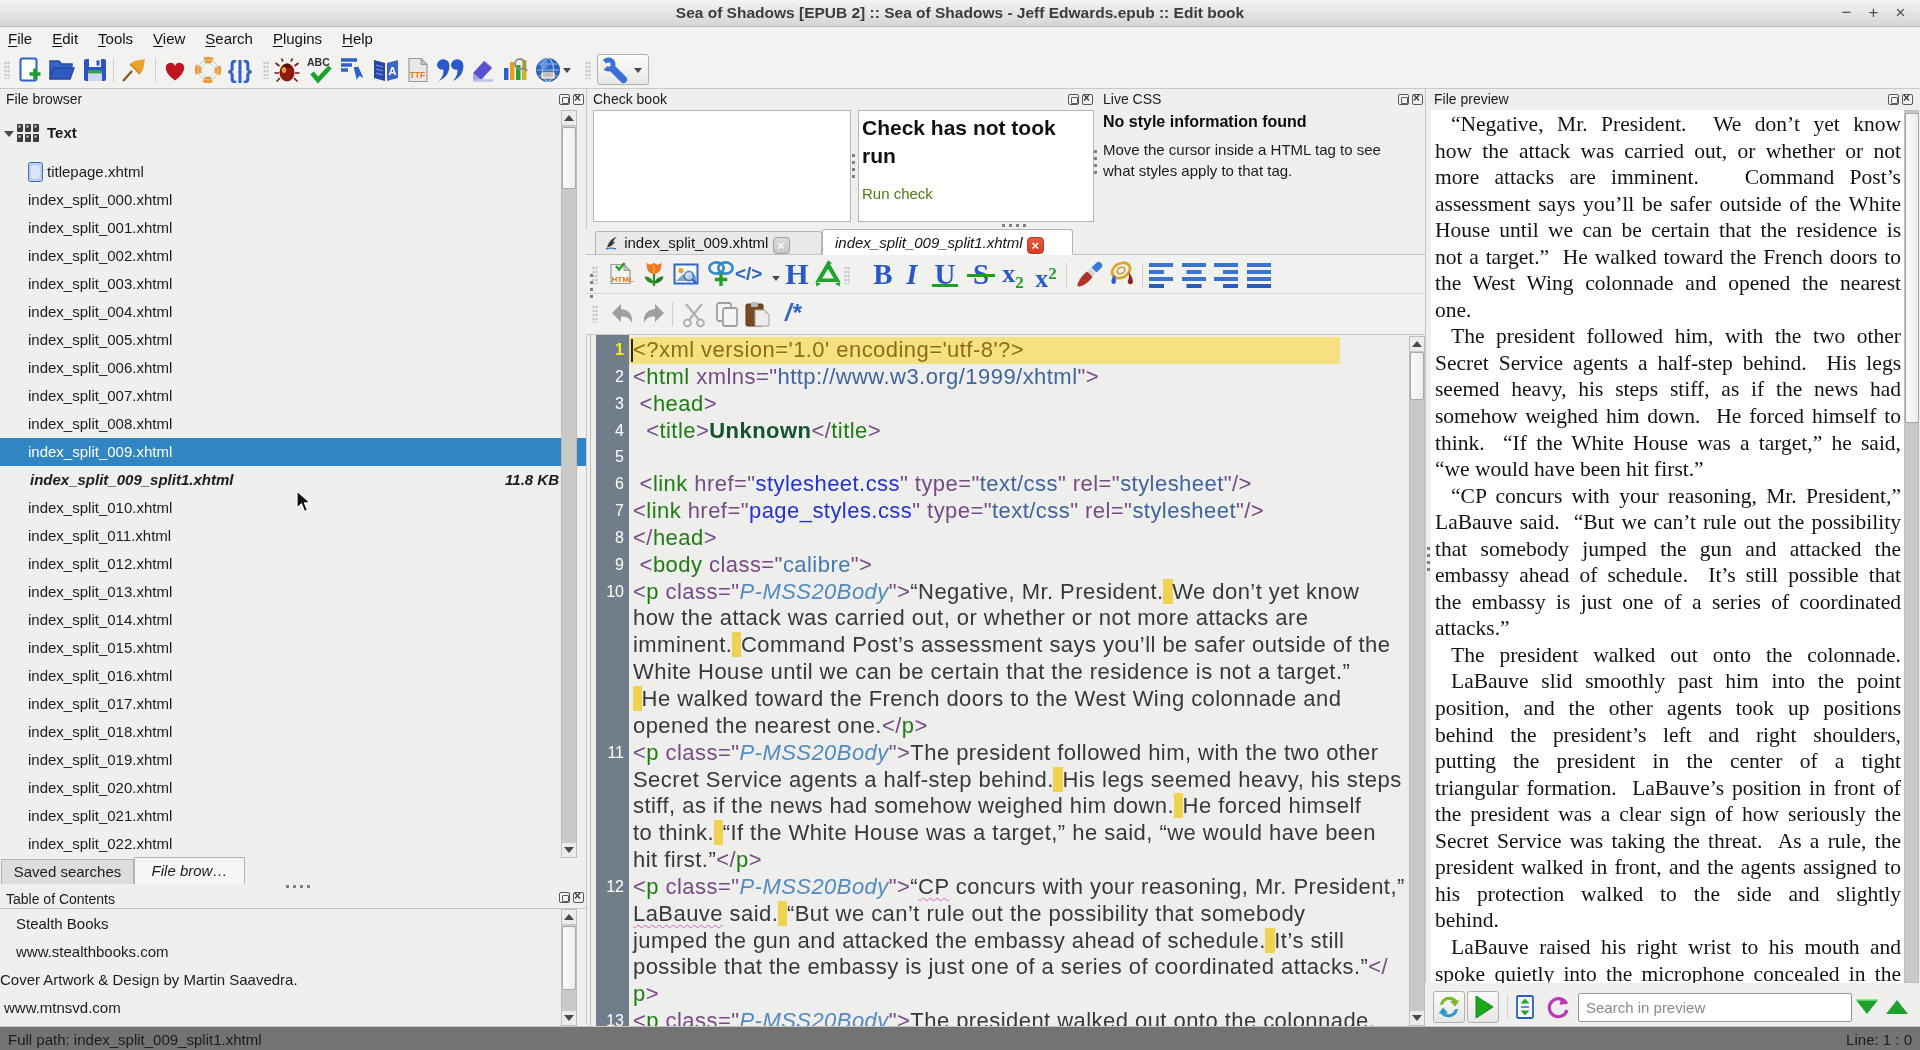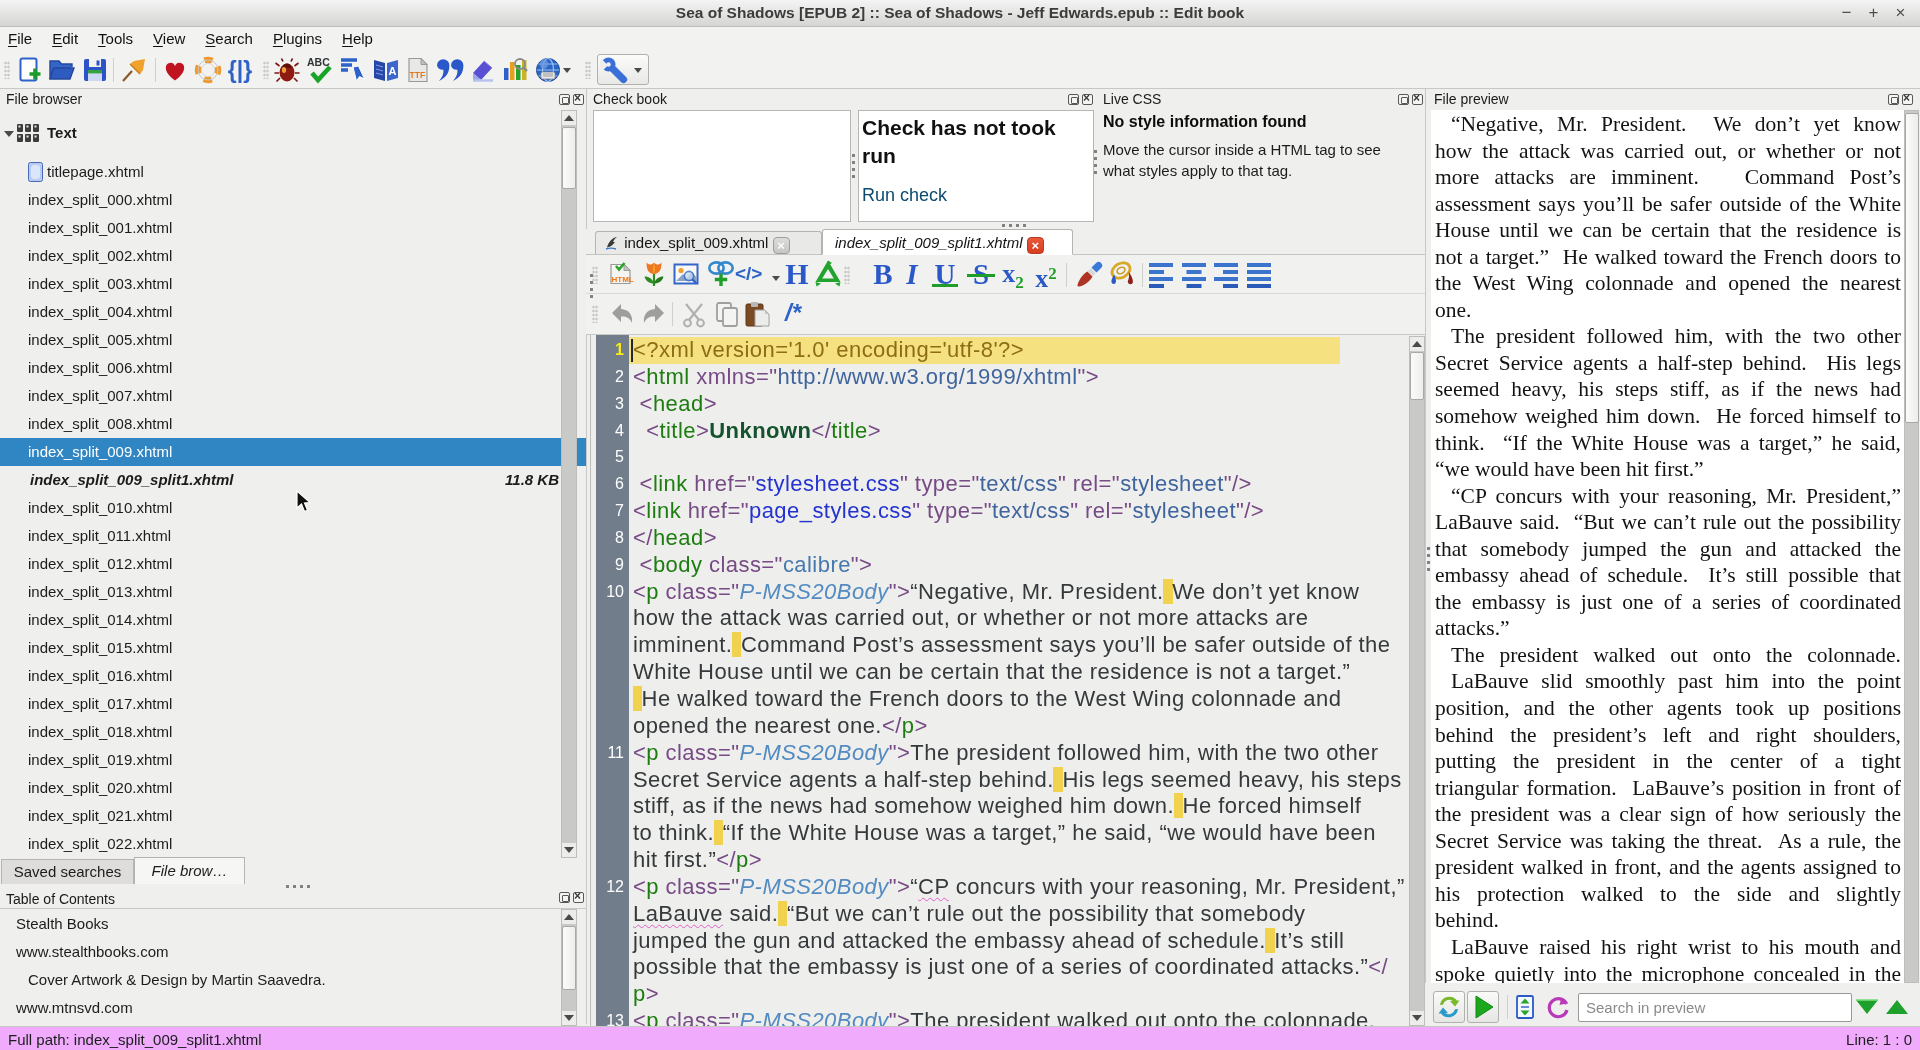--- a/index.html
+++ b/index.html
@@ -42,21 +42,21 @@
 .sb{position:absolute;width:16px;background:#c9c9c7;border:1px solid #bdbdbb}
 .sbthumb{position:absolute;left:0px;width:14px;background:linear-gradient(90deg,#fbfbfb,#ededec);border:1px solid #a8a8a6;border-radius:2px}
 .sbarr{position:absolute;left:2px;width:0;height:0;border-left:5px solid transparent;border-right:5px solid transparent}
 .sbarr.up{border-bottom:6px solid #4a4a48}
 .sbarr.dn{border-top:6px solid #4a4a48}
 .sbbtn{position:absolute;left:0;width:14px;height:14px;background:#ececeb}
 
 #mid{left:586px;top:88px;width:839px;height:936px;background:#efefee;border-top:1px solid #c8c8c6;border-left:1px solid #c8c8c6}
 .wbox{position:absolute;background:#fff;border:1px solid #b6b6b4}
 #checkmsg{font-weight:bold;font-size:21px;line-height:28px;color:#111}
-#runcheck{color:#0c4a6e;font-size:18px}
+#runcheck{color:#4d7c0f;font-size:15px}
 #livecss-h{font-weight:bold;font-size:16px;color:#0c0c0c}
 #livecss-p{font-size:15px;line-height:21px;color:#1c1c1c}
 
 #tabbar{left:586px;top:229px;width:839px;height:26px;background:#efefee;border-bottom:1px solid #c4c4c2}
 .etab{position:absolute;top:0;height:26px;font-size:15px;line-height:25px;background:#e9e9e8;border:1px solid #b4b4b2;border-bottom:1px solid #c4c4c2;border-radius:3px 3px 0 0;color:#141414}
 .etab.active{background:#fff;border-bottom:1px solid #fff;font-style:italic}
 .closex{display:inline-block;width:17px;height:17px;border:1px solid #9e9e9c;border-radius:4px;background:linear-gradient(#dcdcda,#c6c6c4);color:#fdfdfd;font-size:13px;font-weight:bold;line-height:15px;text-align:center;vertical-align:-2px;font-style:normal}
 .closex.red{background:#e4502e;border-color:#b84020;color:#fff;font-weight:bold}
 
 #fmtbar{left:586px;top:255px;width:839px;height:39px;background:#f1f1f0;border-bottom:1px solid #d8d8d6}
@@ -77,21 +77,21 @@
 #edsb{left:1409px;top:336px;width:16px;height:690px}
 
 #pv{left:1425px;top:88px;width:495px;height:936px;background:#efefee;border-top:1px solid #c8c8c6;border-left:1px solid #c8c8c6}
 #pvtext{left:1431px;top:110px;width:473px;height:873px;background:#fff;font-family:"Liberation Serif",serif;font-size:21.5px;line-height:26.55px;color:#131313;overflow:hidden;padding:1px 3px 0 4px}
 .jl{text-align:justify;text-align-last:justify;white-space:nowrap}
 .jl.jle{text-align-last:left}
 #pvsb{left:1904px;top:110px;width:15px;height:873px}
 #pvbar{left:1425px;top:983px;width:495px;height:41px;background:#efefee}
 #pvsearch{position:absolute;left:1578px;top:993px;width:274px;height:29px;background:#fff;border:1px solid #989896;border-radius:2px;font-size:15px;color:#8a8a8a;line-height:27px;padding-left:7px}
 
-#status{left:0;top:1026px;width:1920px;height:24px;background:#f0abfc;border-top:1px solid #c6c6c4;font-size:15px;line-height:25px}
+#status{left:0;top:1026px;width:1920px;height:24px;background:#737373;border-top:1px solid #c6c6c4;font-size:15px;line-height:25px}
 
 .hdots{position:absolute;z-index:6;width:27px;height:3px;background-image:radial-gradient(circle,#808080 1.4px,transparent 1.8px);background-size:7px 3px}
 .vdots{position:absolute;z-index:6;width:3px;height:27px;background-image:radial-gradient(circle,#808080 1.4px,transparent 1.8px);background-size:3px 7px}
 </style>
 </head>
 <body>
 
 <div id="titlebar" class="abs">
     <div class="t">Sea of Shadows [EPUB 2] :: Sea of Shadows - Jeff Edwards.epub :: Edit book</div>
   </div>
@@ -277,22 +277,22 @@
 <div class="dtab abs active" style="left:134px;width:111px;top:857px;height:27px;line-height:26px;background:#f6f6f5">File brow…</div>
 <div class="hdots abs" style="left:284px;top:885px"></div>
 
 <div id="toc" class="abs"></div>
 <div class="abs phdr" style="left:6px;top:889px">Table of Contents</div>
 <div class="abs pbtn r" style="left:559px;top:892px"></div>
 <div class="abs pbtn x" style="left:573px;top:892px"></div>
 <div id="toclist" class="abs">
 <div class="row" style="top:1px;width:586px"><span style="padding-left:16px">Stealth Books</span></div>
 <div class="row" style="top:29px;width:586px"><span style="padding-left:16px">www.stealthbooks.com</span></div>
-<div class="row" style="top:57px;width:586px"><span style="padding-left:28px">Cover Artwork &amp; Design by Martin Saavedra.</span></div>
-<div class="row" style="top:85px;width:586px"><span style="padding-left:16px">www.mtnsvd.com</span></div>
+<div class="row" style="top:57px;width:586px"><span style="padding-left:0">Cover Artwork &amp; Design by Martin Saavedra.</span></div>
+<div class="row" style="top:85px;width:586px"><span style="padding-left:4px">www.mtnsvd.com</span></div>
 </div>
 <div class="abs sb" style="left:561px;top:909px;height:117px">
     <div class="sbbtn" style="top:0">
       <div class="sbarr up" style="top:4px"></div>
     </div>
     <div class="sbthumb" style="top:16px;height:64px"></div>
     <div class="sbbtn" style="bottom:0">
       <div class="sbarr dn" style="top:4px"></div>
     </div>
   </div>

